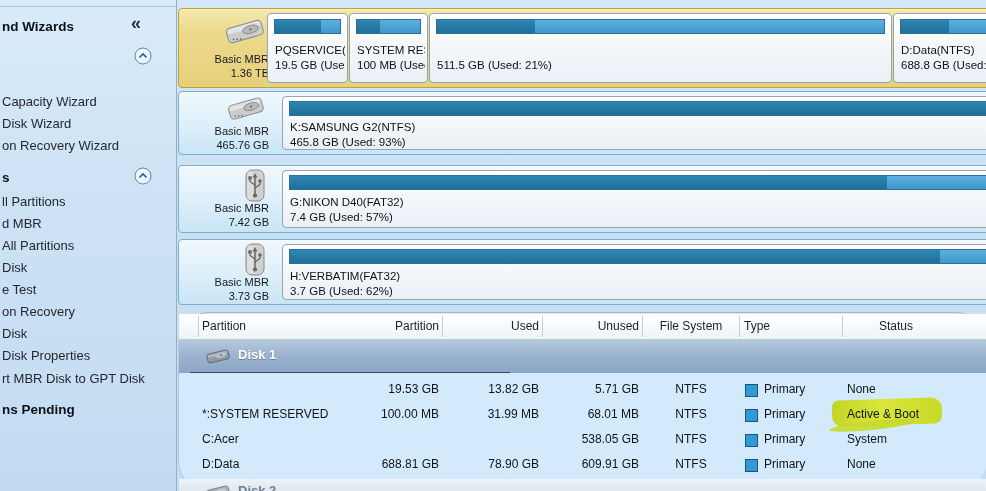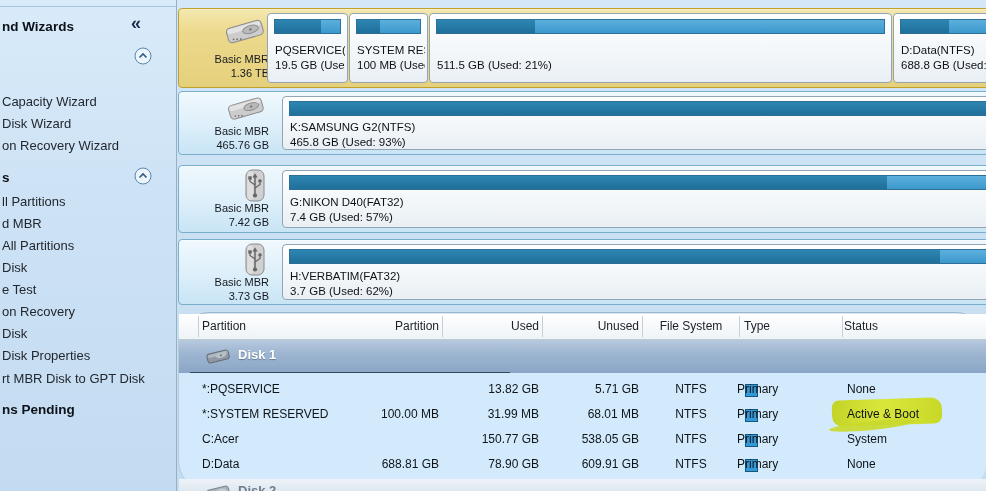--- a/index.html
+++ b/index.html
@@ -41,21 +41,21 @@
   .num{text-align:right;}
   .grow{position:absolute;left:0;top:27px;width:808px;height:33px;
     background:linear-gradient(180deg,#b6c9de 0%,#9cb4d0 45%,#8aa6c6 100%);}
   .grow .gline{position:absolute;left:11px;bottom:0;width:320px;height:1px;background:#39495c;}
   .glabel{position:absolute;left:59px;top:7px;font-size:13px;font-weight:bold;color:#ffffff;
     text-shadow:0 1px 1px rgba(40,55,75,.45);}
   .gicon{position:absolute;left:26px;top:8px;}
   .trow{position:absolute;left:0;width:808px;height:25px;line-height:25px;font-size:12px;color:#0f1419;}
   .tcell{position:absolute;top:0;height:25px;line-height:25px;white-space:nowrap;}
   .chip{position:absolute;left:566px;top:7px;width:11px;height:11px;background:#3598d6;border:1px solid #14567e;}
-  .typetxt{position:absolute;left:558px;}
+  .typetxt{position:absolute;left:585px;}
   .statustxt{position:absolute;left:668px;z-index:3;}
   .hl{position:absolute;left:653px;top:86px;width:110px;height:26px;z-index:1;
     background:linear-gradient(100deg,#c3d326 0%,#d9e73b 45%,#c8d827 100%);
     transform:rotate(-1.8deg);border-radius:7px 11px 8px 10px;}
   .hl-tail{position:absolute;left:650px;top:108px;width:86px;height:9px;z-index:1;
     background:#c9d92c;transform:rotate(-6deg);border-radius:50%;opacity:.92;}
   .grow2{position:absolute;left:0;top:166px;width:808px;height:13px;overflow:hidden;
     background:linear-gradient(180deg,#eef3f8 0%,#dde7ef 100%);}
   .g2label{position:absolute;left:59px;top:4px;font-size:13px;font-weight:bold;color:#6e7d8e;}
 </style>
@@ -239,21 +239,21 @@
         <div class="vsep" style="left:363px"></div>
         <div class="vsep" style="left:463px"></div>
         <div class="vsep" style="left:560px"></div>
         <div class="vsep" style="left:663px"></div>
         <span class="hcell" style="left:23px">Partition</span>
         <span class="hcell num" style="left:160px;width:100px">Partition</span>
         <span class="hcell num" style="left:360px;width:100px">Unused</span>
         <span class="hcell num" style="left:260px;width:100px">Used</span>
         <span class="hcell" style="left:464px;width:96px;text-align:center">File System</span>
         <span class="hcell" style="left:565px">Type</span>
-        <span class="hcell" style="left:665px">Status</span>
+        <span class="hcell" style="left:700px">Status</span>
       </div>
 
       <div class="grow">
         <span class="gicon">
           <svg width="26" height="17" viewBox="0 0 26 17">
               <g transform="rotate(-14 13 8)">
                 <rect x="2" y="4" width="22" height="9" rx="3" fill="#8f98a3" stroke="#646c76"></rect>
                 <rect x="2.8" y="4.8" width="20.4" height="3" rx="1.5" fill="#aeb7c0"></rect>
                 <ellipse cx="16" cy="8" rx="5.5" ry="2.6" fill="#b8c0c8"></ellipse>
                 <circle cx="16" cy="8" r="0.9" fill="#5f666e"></circle>
@@ -261,21 +261,21 @@
             </svg>
         </span>
         <span class="glabel">Disk 1</span>
         <div class="gline"></div>
       </div>
 
       <div class="hl"></div>
       <div class="hl-tail"></div>
 
       <div class="trow" style="top:64px">
-        <span class="tcell" style="left:23px">*:PQSERVICE</span>
+        <span class="tcell num" style="left:160px;width:100px">19.53 GB</span>
         <span class="tcell num" style="left:260px;width:100px">13.82 GB</span>
         <span class="tcell num" style="left:360px;width:100px">5.71 GB</span>
         <span class="tcell" style="left:464px;width:96px;text-align:center">NTFS</span>
         <span class="chip"></span>
         <span class="tcell typetxt">Primary</span>
         <span class="tcell statustxt">None</span>
       </div>
 
       <div class="trow" style="top:89px">
         <span class="tcell" style="left:23px">*:SYSTEM RESERVED</span>
@@ -283,21 +283,20 @@
         <span class="tcell num" style="left:260px;width:100px">31.99 MB</span>
         <span class="tcell num" style="left:360px;width:100px">68.01 MB</span>
         <span class="tcell" style="left:464px;width:96px;text-align:center">NTFS</span>
         <span class="chip"></span>
         <span class="tcell typetxt">Primary</span>
         <span class="tcell statustxt">Active &amp; Boot</span>
       </div>
 
       <div class="trow" style="top:114px">
         <span class="tcell" style="left:23px">C:Acer</span>
-        <span class="tcell num" style="left:260px;width:100px">150.77 GB</span>
         <span class="tcell num" style="left:360px;width:100px">538.05 GB</span>
         <span class="tcell" style="left:464px;width:96px;text-align:center">NTFS</span>
         <span class="chip"></span>
         <span class="tcell typetxt">Primary</span>
         <span class="tcell statustxt">System</span>
       </div>
 
       <div class="trow" style="top:139px">
         <span class="tcell" style="left:23px">D:Data</span>
         <span class="tcell num" style="left:160px;width:100px">688.81 GB</span>

